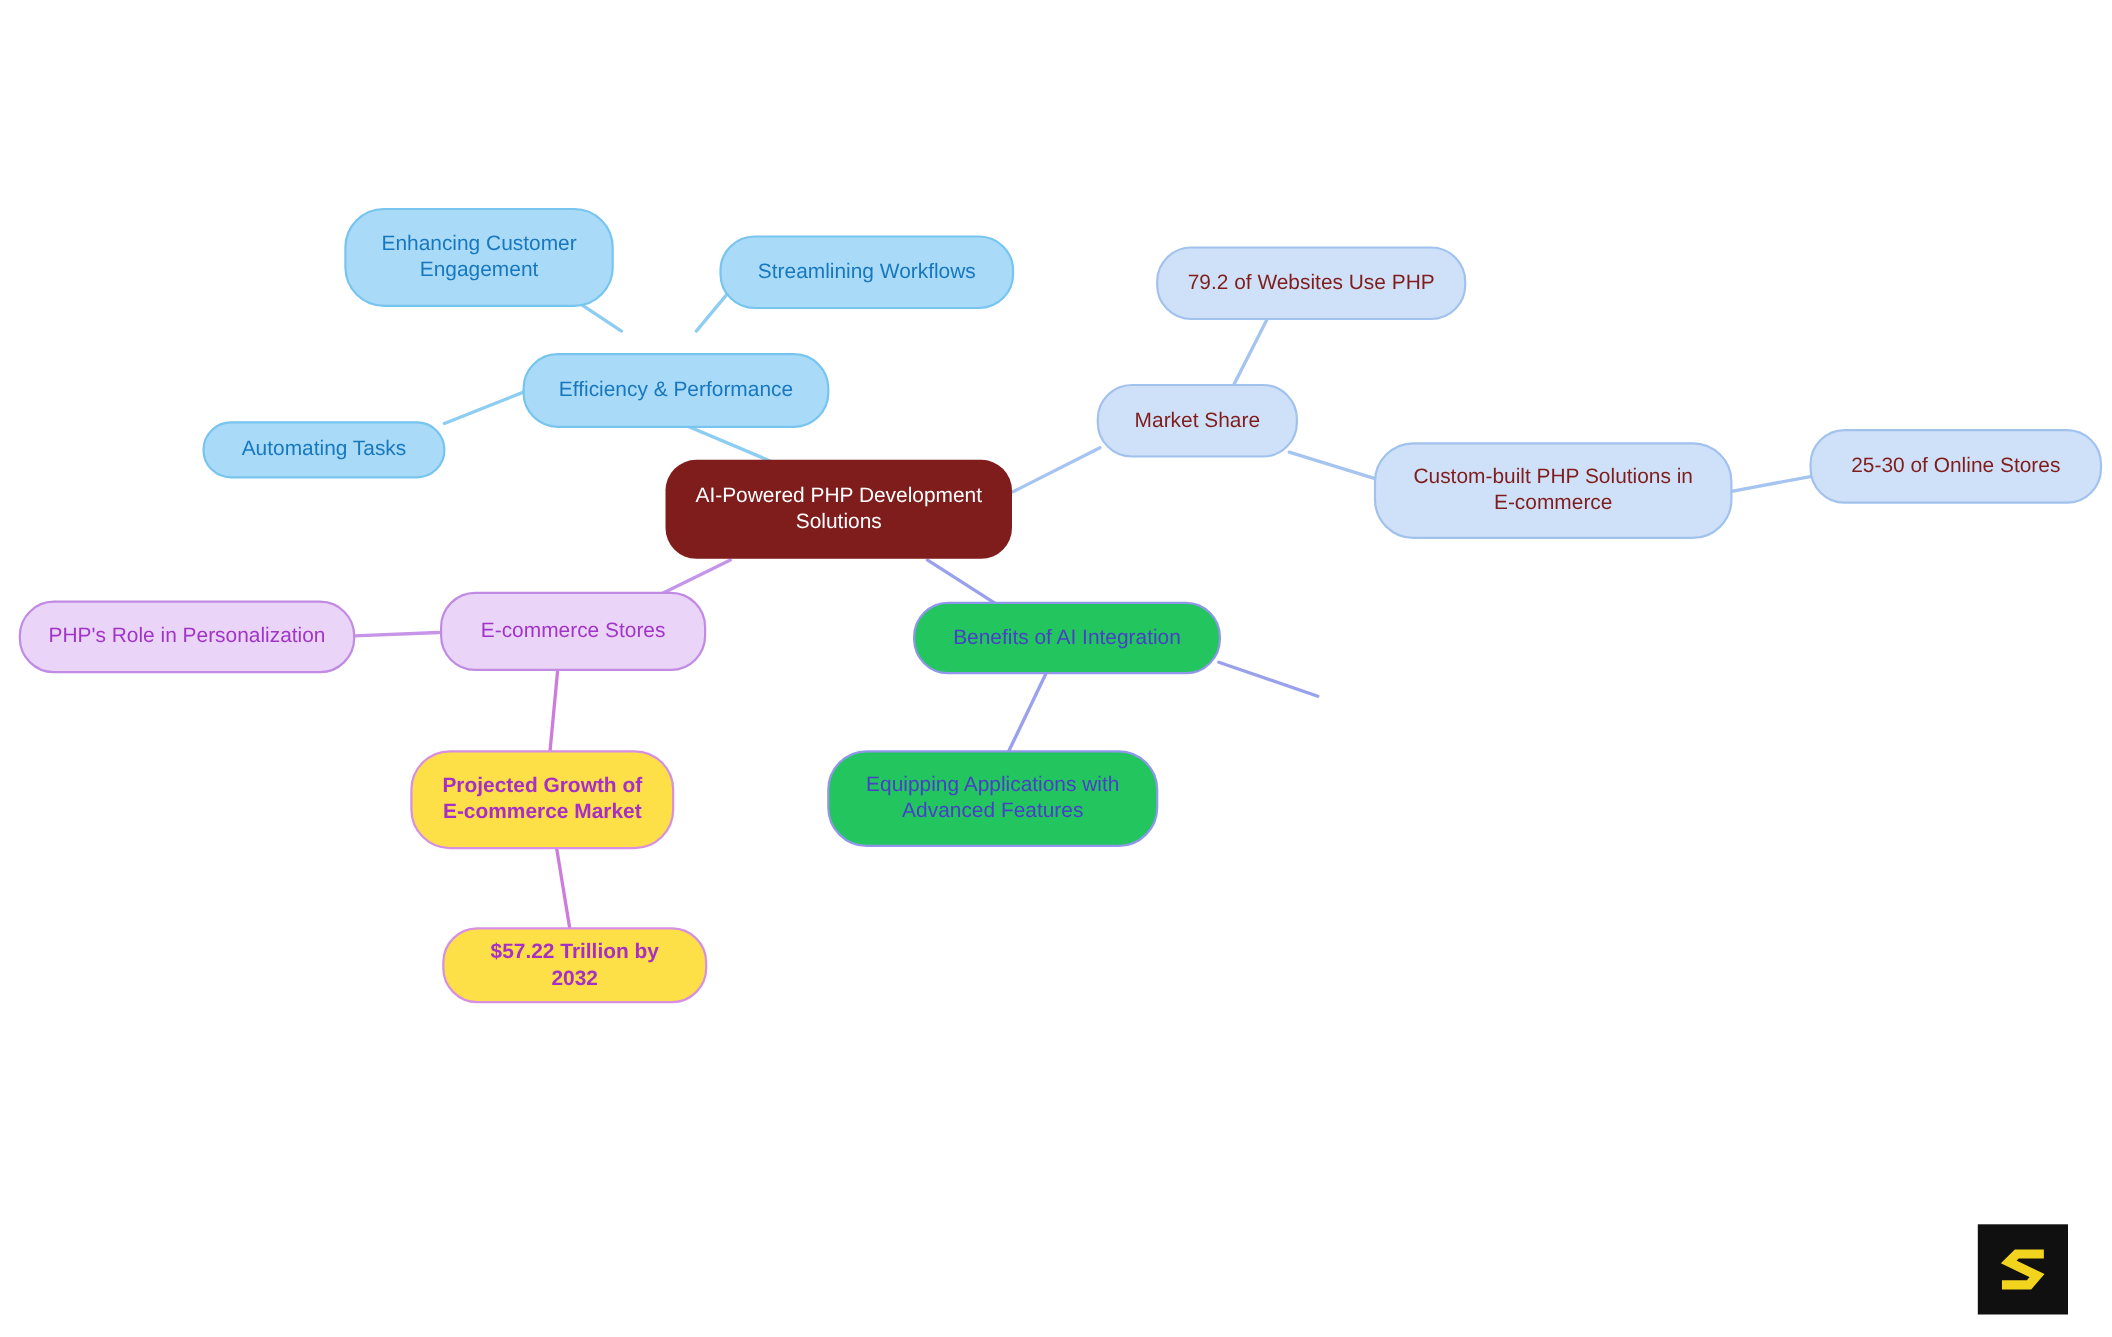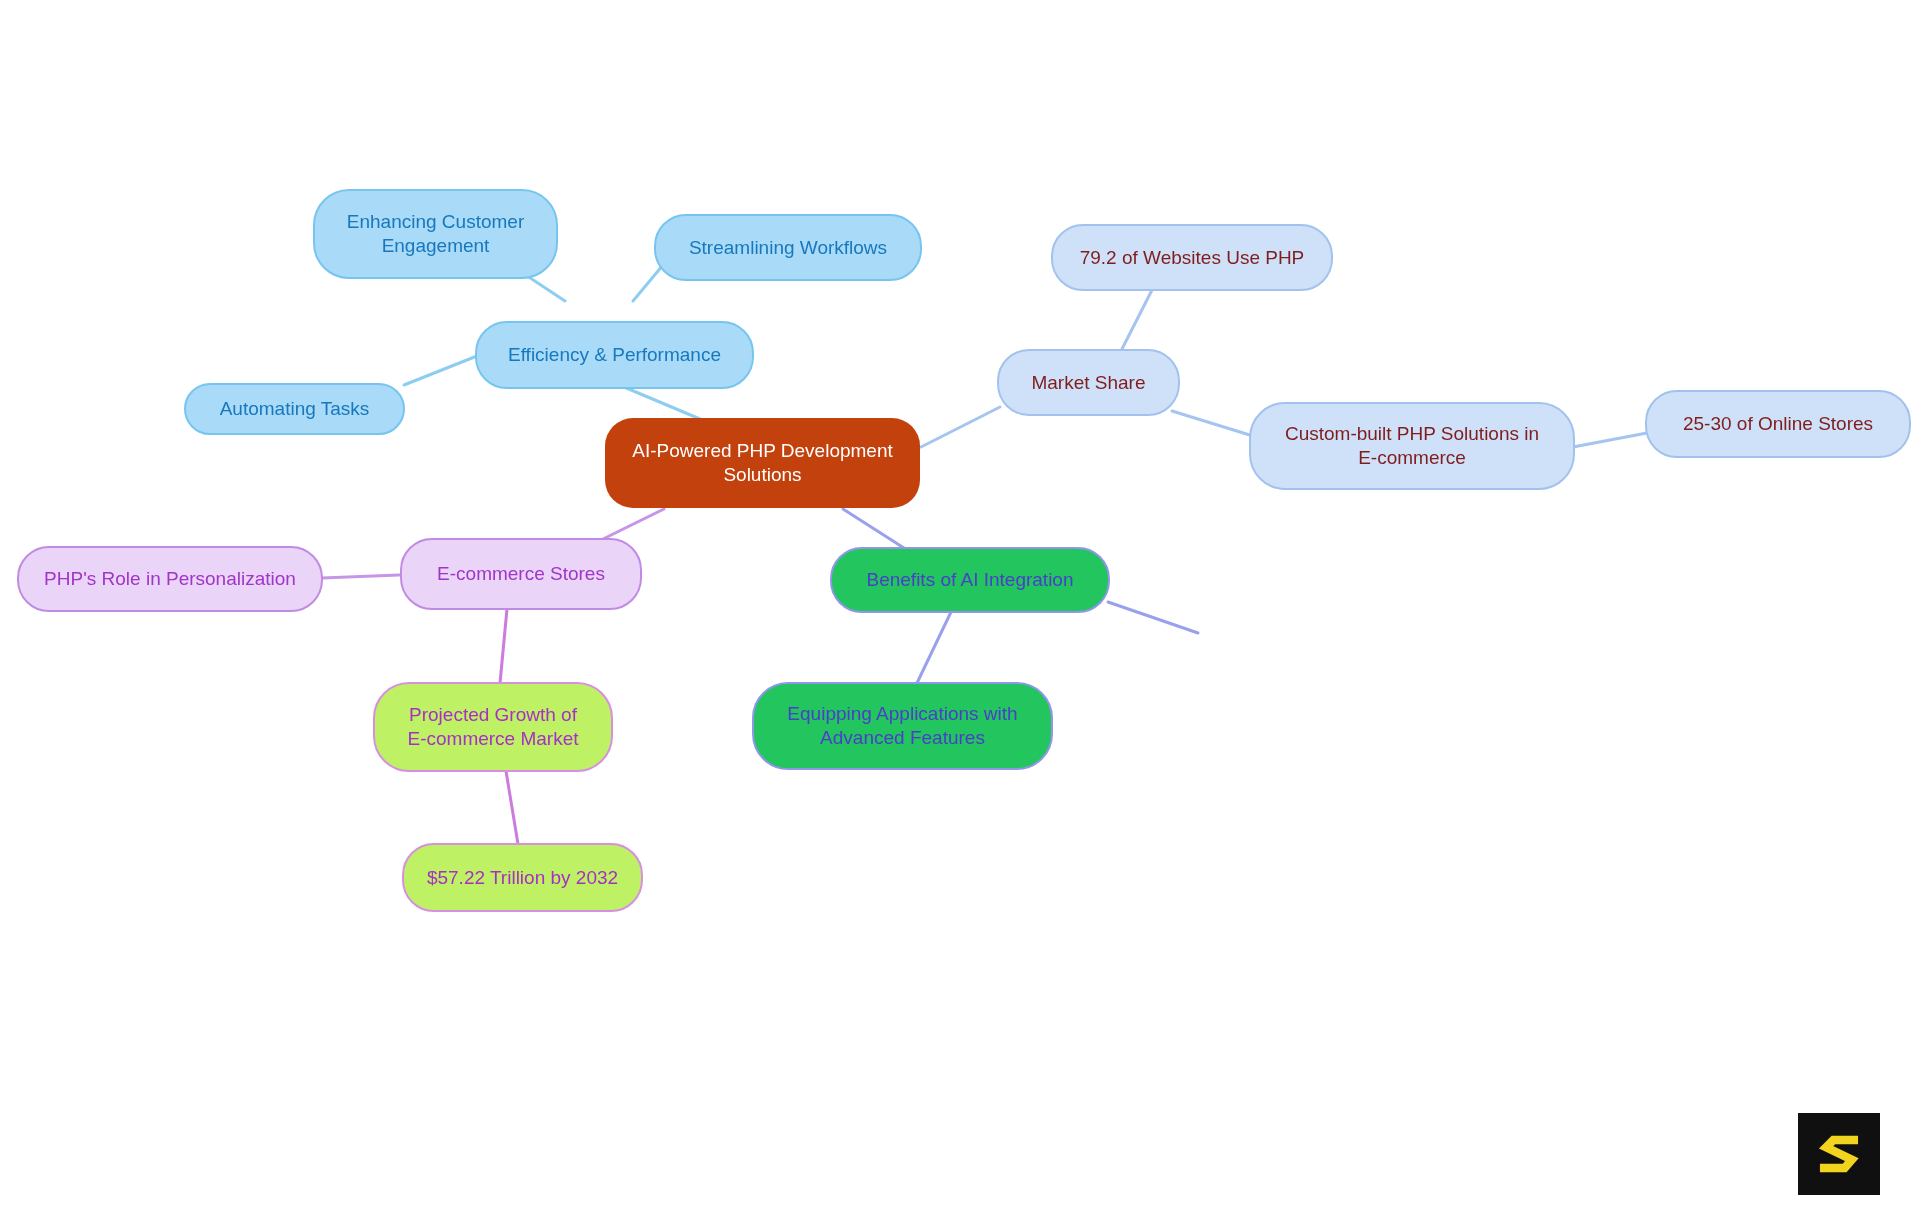--- a/index.html
+++ b/index.html
@@ -31,36 +31,36 @@
     text-align: center;
     font-size: 19px;
     line-height: 1.25;
     border-radius: 32px;
     padding: 8px 22px;
     border: 2px solid transparent;
     white-space: normal;
   }
   
   .node.root {
-    background: #c2410c;
+    background: #7f1d1d;
     color: #ffffff;
     border: none;
     border-radius: 28px;
     left: 605px; top: 418px; width: 315px; height: 90px; justify-content: flex-end;
   }
   
   .eff  { background: #a9daf8; border-color: #77c5ef; color: #1778be; margin-top: 21px; }
   
   .mkt  { background: #cfe1f8; border-color: #a2c2ee; color: #7f1d1d; }
   
   .ben  { background: #22c55e; border-color: #9096ea; color: #4a3fc9; }
   
   .eco  { background: #ead4f8; border-color: #c18be4; color: #a135c8; }
   
-  .eco2 { background: #bef264; border-color: #d78fe2; color: #a82fc6; }
+  .eco2 { background: #fde047; border-color: #d78fe2; color: #a82fc6; font-weight: bold; }
 
   .n-efficiency      { left: 475px;  top: 300px;  width: 279px;  height: 68px; }
   .n-enhancing       { left: 313px;  top: 168px;  width: 245px;  height: 90px; border-radius: 36px; }
   .n-streamlining    { left: 654px;  top: 193px;  width: 268px;  height: 67px; }
   .n-automating      { left: 184px;  top: 362px;  width: 221px;  height: 52px; }
   .n-php-usage       { left: 1051px; top: 224px;  width: 282px;  height: 67px; }
   .n-market          { left: 997px;  top: 349px;  width: 183px;  height: 67px; }
   .n-custom-built    { left: 1249px; top: 402px;  width: 326px;  height: 88px; border-radius: 36px; }
   .n-online-stores   { left: 1645px; top: 390px;  width: 266px;  height: 68px; }
   .n-ecommerce       { left: 400px;  top: 538px;  width: 242px;  height: 72px; }

